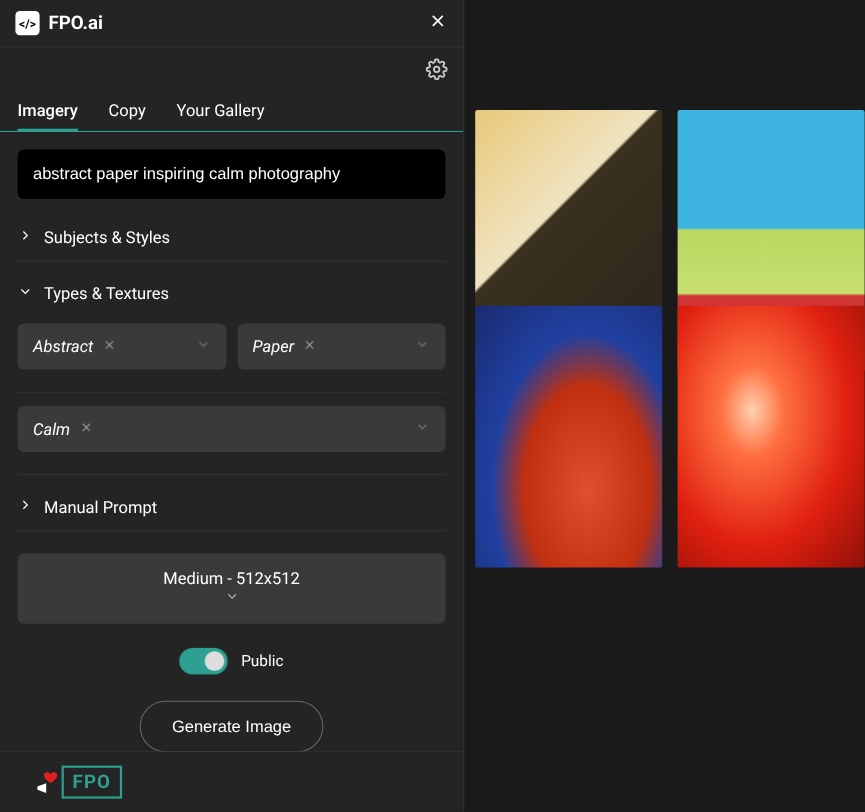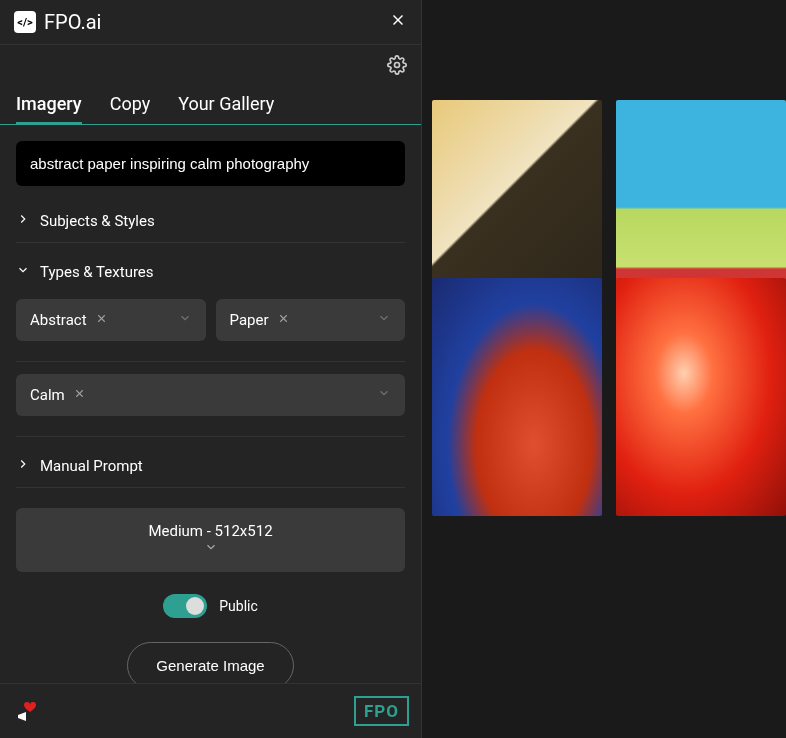--- a/index.html
+++ b/index.html
@@ -38,38 +38,38 @@
       background: #fff;
       border-radius: 4px;
       display: flex;
       align-items: center;
       justify-content: center;
       color: #000;
       font-weight: bold;
       font-size: 11px;
     }
     .logo-text {
-      font-size: 20px;
-      font-weight: 400;
+      font-size: 17px;
+      font-weight: 700;
     }
     .close-icon { cursor: pointer; }
     .gear-row {
       display: flex;
       justify-content: flex-end;
       padding: 10px 14px 6px;
     }
     .tabs {
       display: flex;
       gap: 28px;
       padding: 0 16px;
       border-bottom: 1px solid #2da091;
     }
     .tab {
       padding: 8px 0 10px;
-      font-size: 18px;
+      font-size: 15px;
       cursor: pointer;
       position: relative;
     }
     .tab.active {
       font-weight: 500;
     }
     .tab.active::after {
       content: '';
       position: absolute;
       bottom: -1px;
@@ -109,20 +109,21 @@
     .chip {
       flex: 1;
       background: #3a3a3a;
       border-radius: 6px;
       padding: 12px 14px;
       display: flex;
       align-items: flex-end;
       justify-content: space-between;
       font-size: 15px;
       cursor: pointer;
+      font-style: italic;
     }
     .chip-left {
       display: flex;
       align-items: center;
       gap: 8px;
     }
     .chip-x {
       cursor: pointer;
       opacity: 0.7;
     }
@@ -179,22 +180,21 @@
       border: 1px solid #666;
       border-radius: 24px;
       padding: 14px 28px;
       color: #fff;
       font-size: 15px;
       cursor: pointer;
     }
     .footer {
       display: flex;
       align-items: center;
-      justify-content: space-between;
-      padding: 12px 12px;
+      padding: 12px 28px;
       border-top: 1px solid #333;
     }
     .footer-heart {
       position: relative;
       width: 28px;
       height: 28px;
     }
     .fpo-badge {
       border: 2px solid #2da091;
       color: #2da091;

